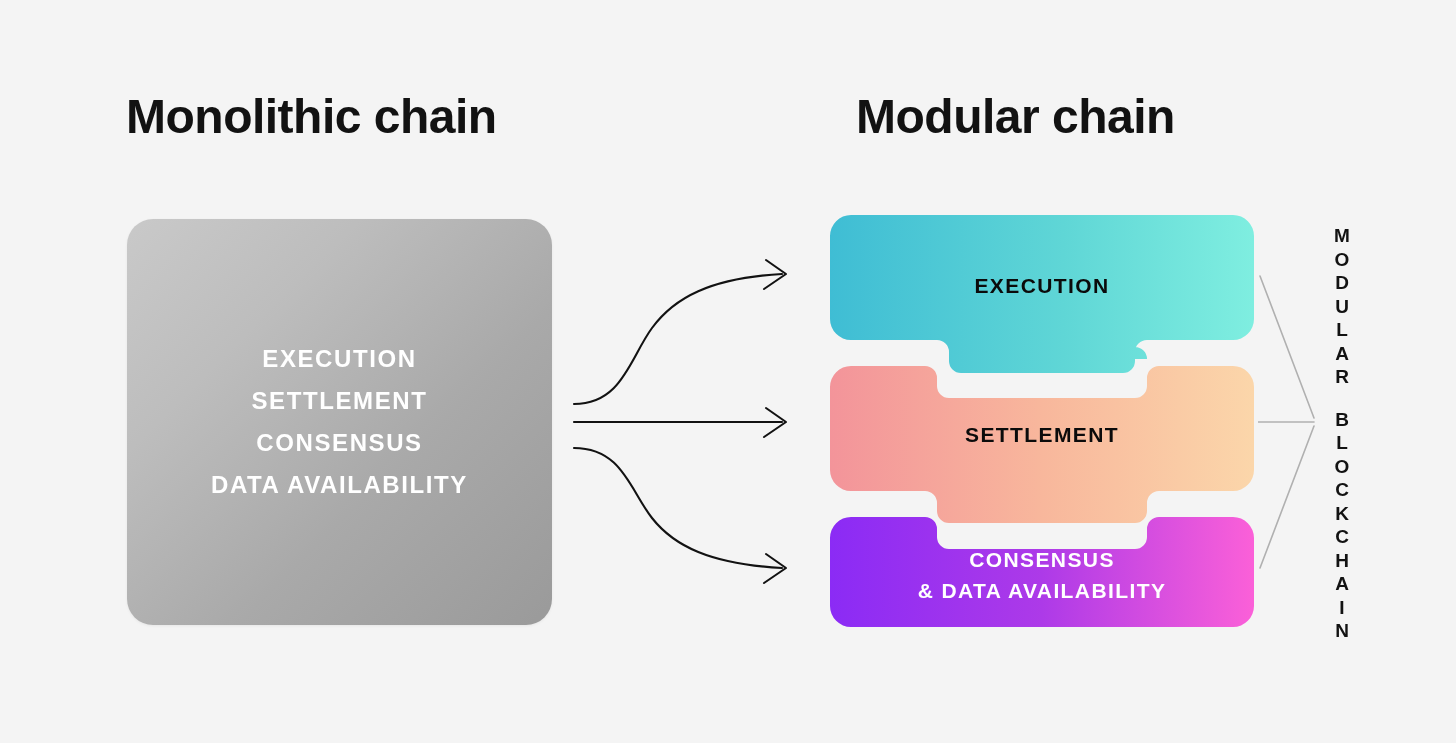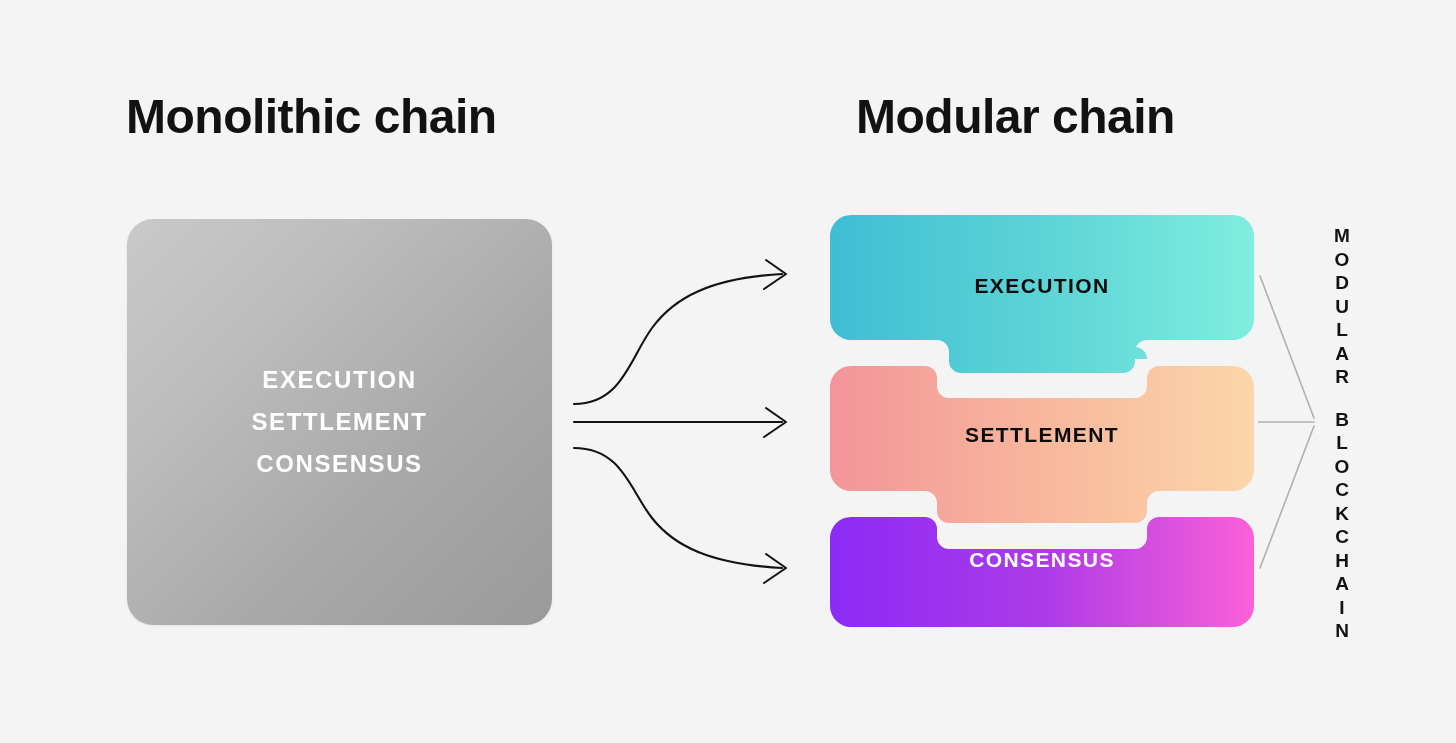--- a/index.html
+++ b/index.html
@@ -128,20 +128,21 @@
 
   <div class="col-title" id="title-mono">Monolithic chain</div>
 
   <div class="col-title" id="title-mod">Modular chain</div>
 
   <div class="mono-block">
     <div class="mono-list">
       <div>EXECUTION</div>
       <div>SETTLEMENT</div>
       <div>CONSENSUS</div>
+      <div>DATA AVAILABILITY</div>
     </div>
   </div>
 
   <svg id="arrows-svg" viewBox="0 0 250 340">
     <g fill="none" stroke="#121212" stroke-width="2.1" stroke-linecap="round" stroke-linejoin="round">
 
       <path d="M4,154 C 52,154 60,108 82,78 C 104,48 140,28 212,24"></path>
       <path d="M196,10 L216,24 L194,39"></path>
 
       <path d="M4,172 L212,172"></path>
@@ -207,20 +208,21 @@
              H22 a21,21 0 0 1 -21,-21
              V324 a21,21 0 0 1 21,-21 Z"></path>
   </svg>
 
   <div class="stack-label" id="label-execution">EXECUTION</div>
 
   <div class="stack-label" id="label-settlement">SETTLEMENT</div>
 
   <div class="stack-label" id="label-consensus">
     <div>CONSENSUS</div>
+    <div>&amp; DATA AVAILABILITY</div>
   </div>
 
   <svg id="bracket-svg" viewBox="0 0 62 320">
     <g fill="none" stroke="#b0b0b0" stroke-width="1.6" stroke-linecap="round">
       <path d="M2,14 L56,156"></path>
       <path d="M0,160 L56,160"></path>
       <path d="M2,306 L56,164"></path>
     </g>
   </svg>
 

